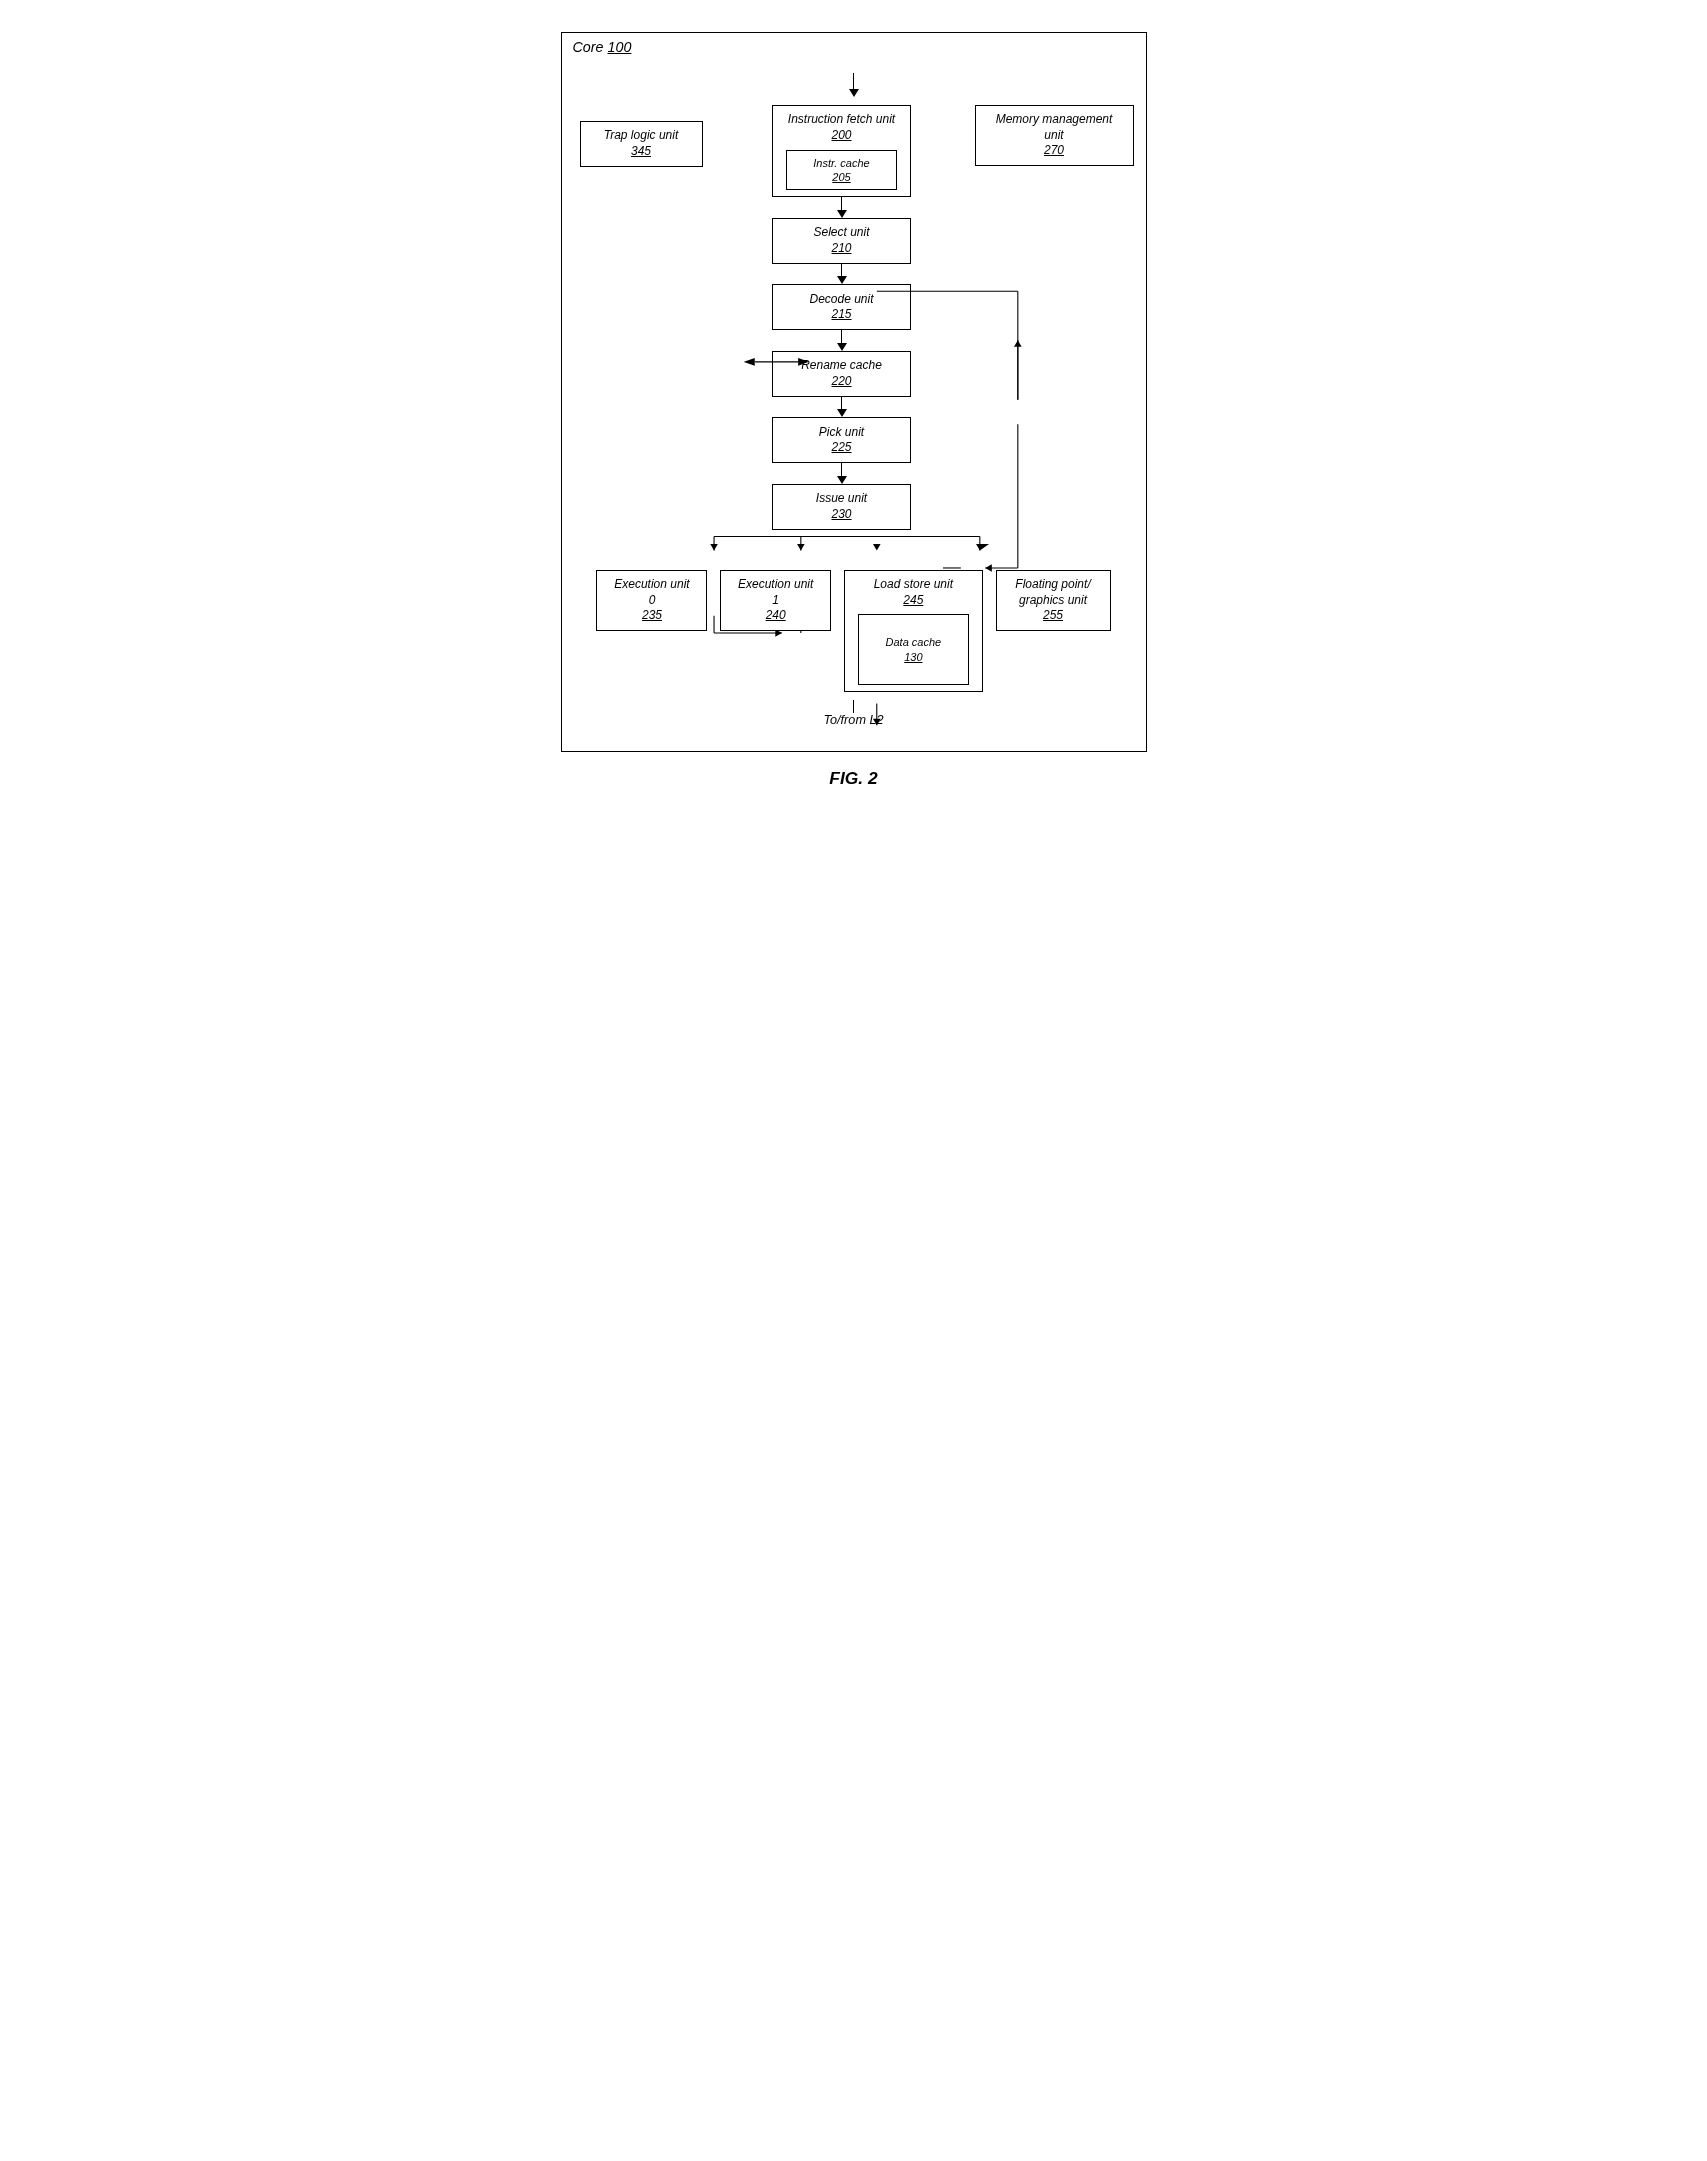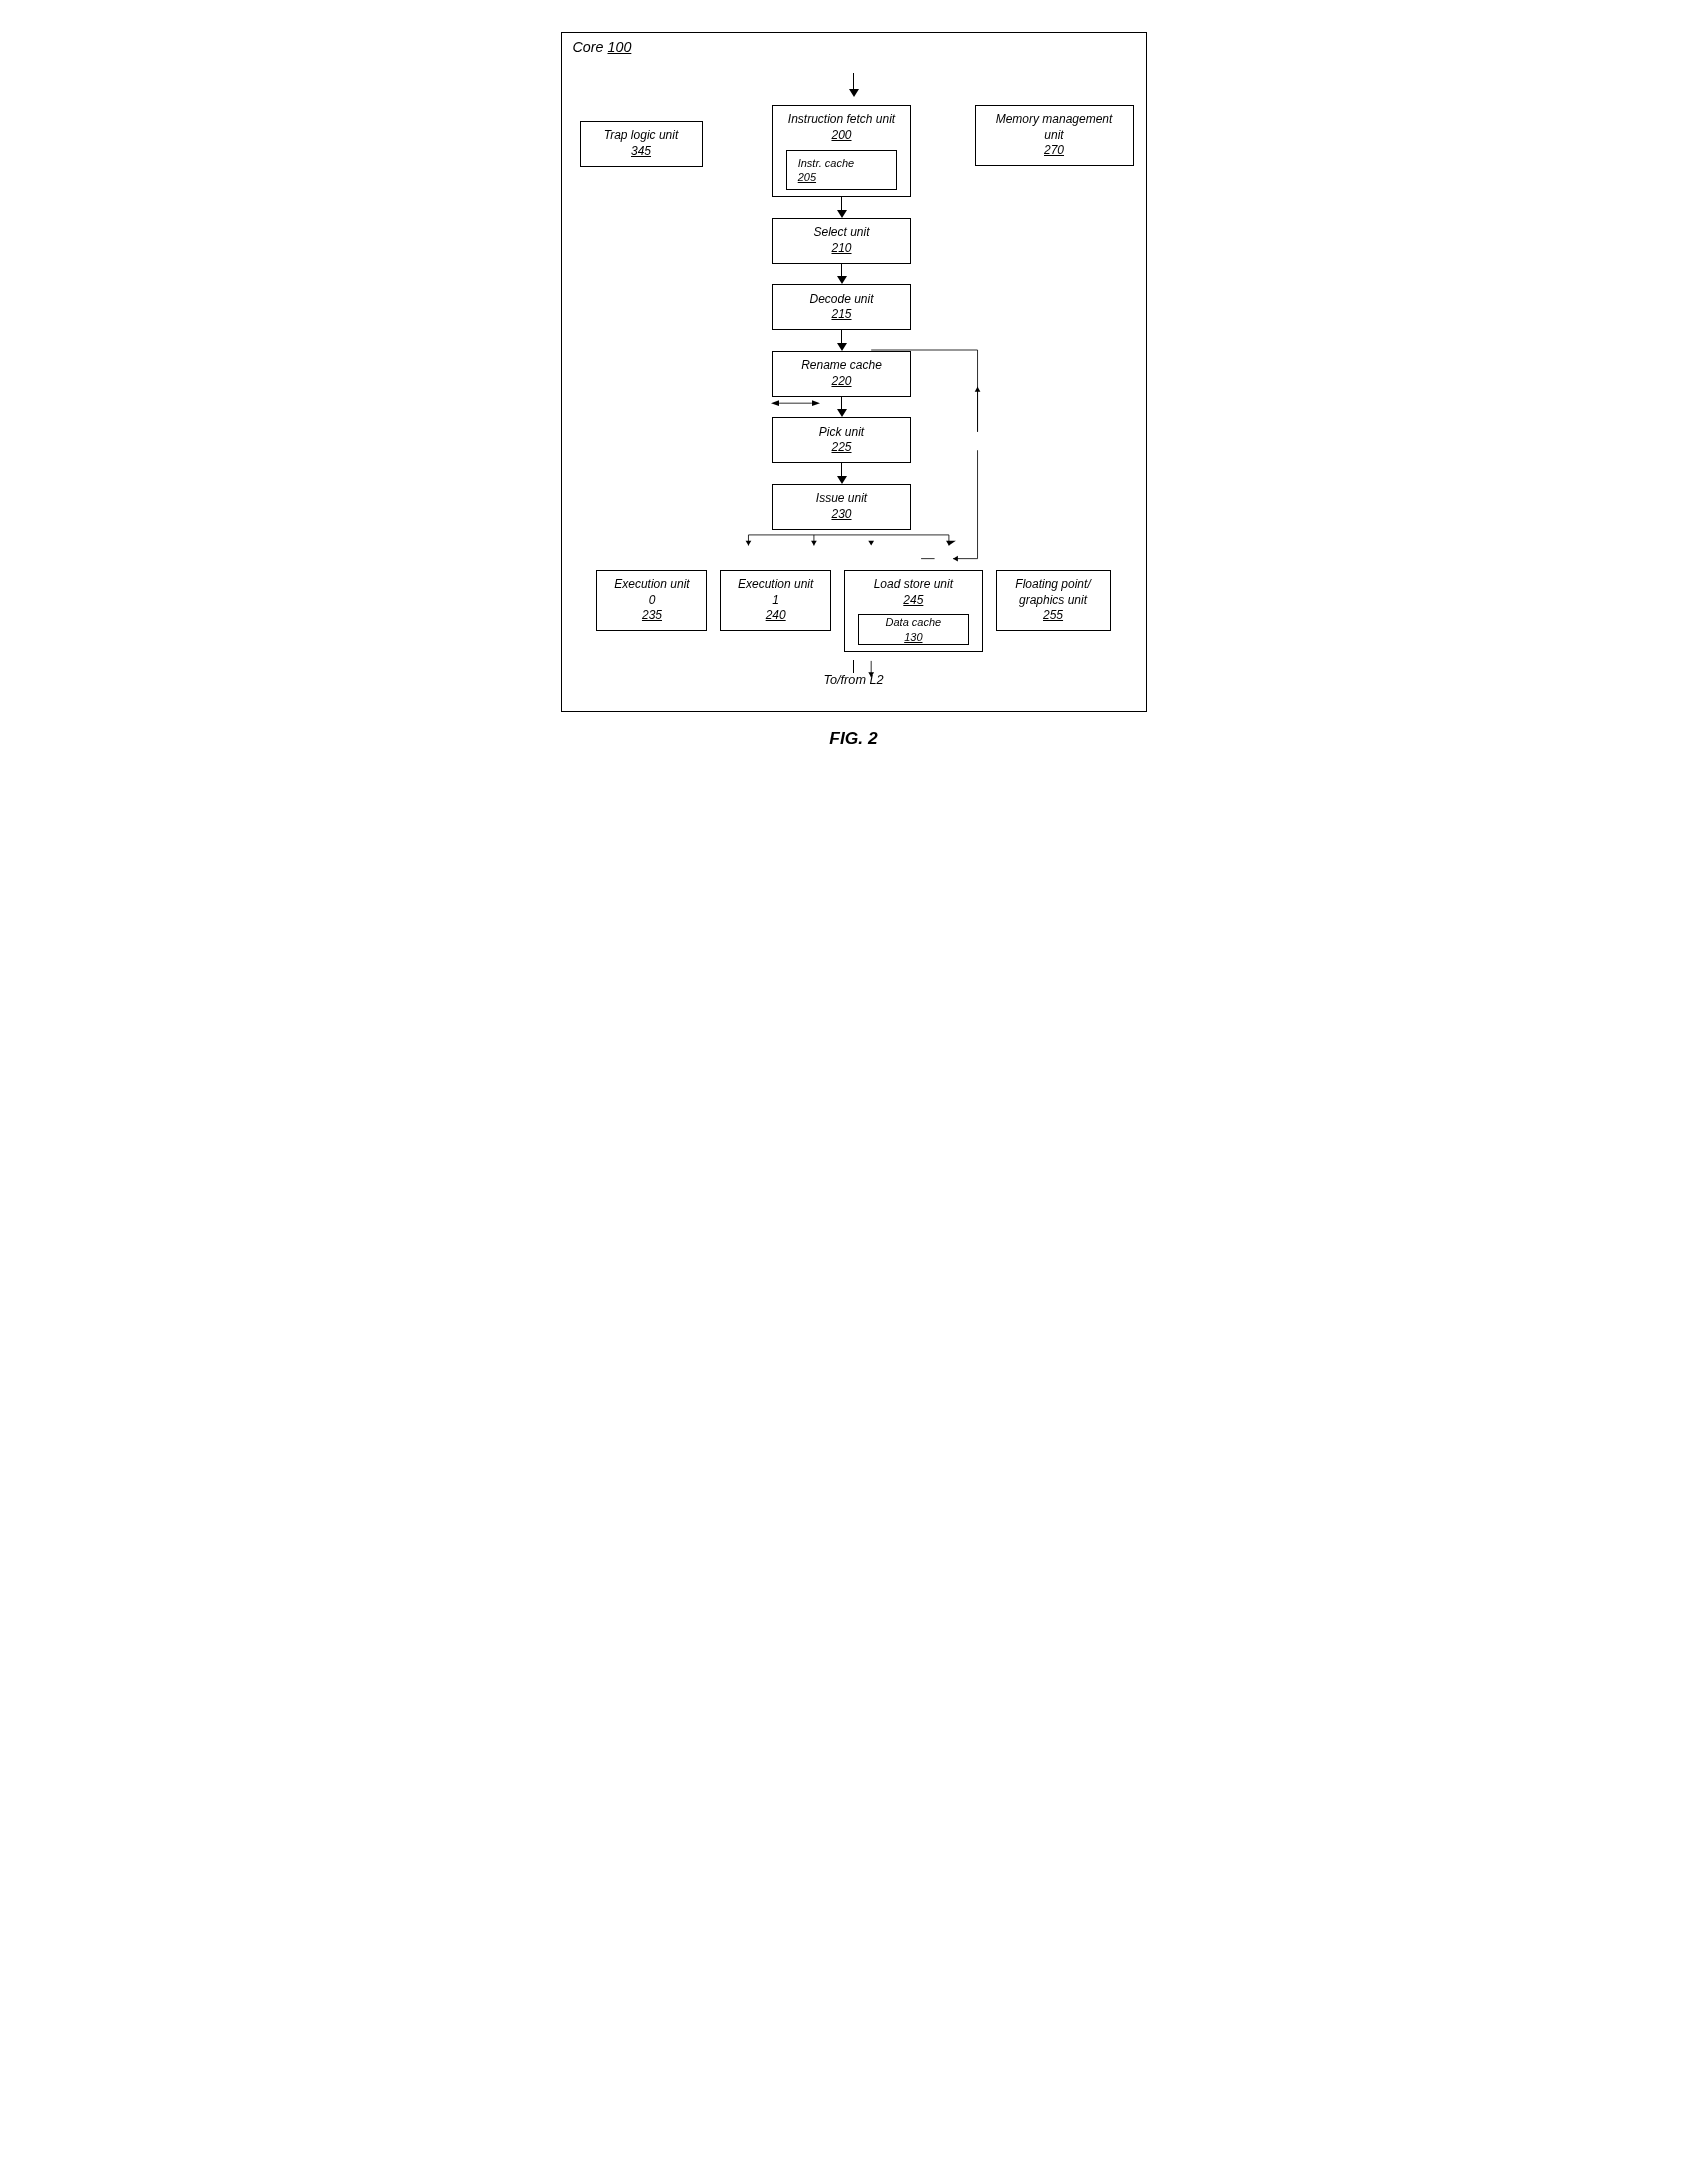--- a/index.html
+++ b/index.html
@@ -84,21 +84,21 @@
       font-style: italic;
       font-size: 12px;
       line-height: 1.3;
       position: relative;
     }
     .ifu-outer u { text-decoration: underline; }
     .ifu-inner {
       border: 1.6px solid #000;
       padding: 4.8px 11px;
       margin-top: 6.3px;
-      text-align: left;
+      text-align: center;
       background: #fff;
       font-style: italic;
       font-size: 11px;
       line-height: 1.3;
     }
     .ifu-inner u { text-decoration: underline; }
     .bottom-col {
       display: flex;
       flex-direction: column;
       align-items: center;
@@ -110,21 +110,21 @@
       text-align: center;
       background: #fff;
       font-style: italic;
       font-size: 12px;
       line-height: 1.3;
       position: relative;
     }
     .lsu-outer u { text-decoration: underline; }
     .lsu-inner {
       border: 1.6px solid #000;
-      padding: 0 11px;
+      padding: 20px 11px;
       margin-top: 6.3px;
       text-align: center;
       background: #fff;
       font-style: italic;
       font-size: 11px;
       line-height: 1.3;
     }
     .lsu-inner u { text-decoration: underline; }
 
     .fig-label {

